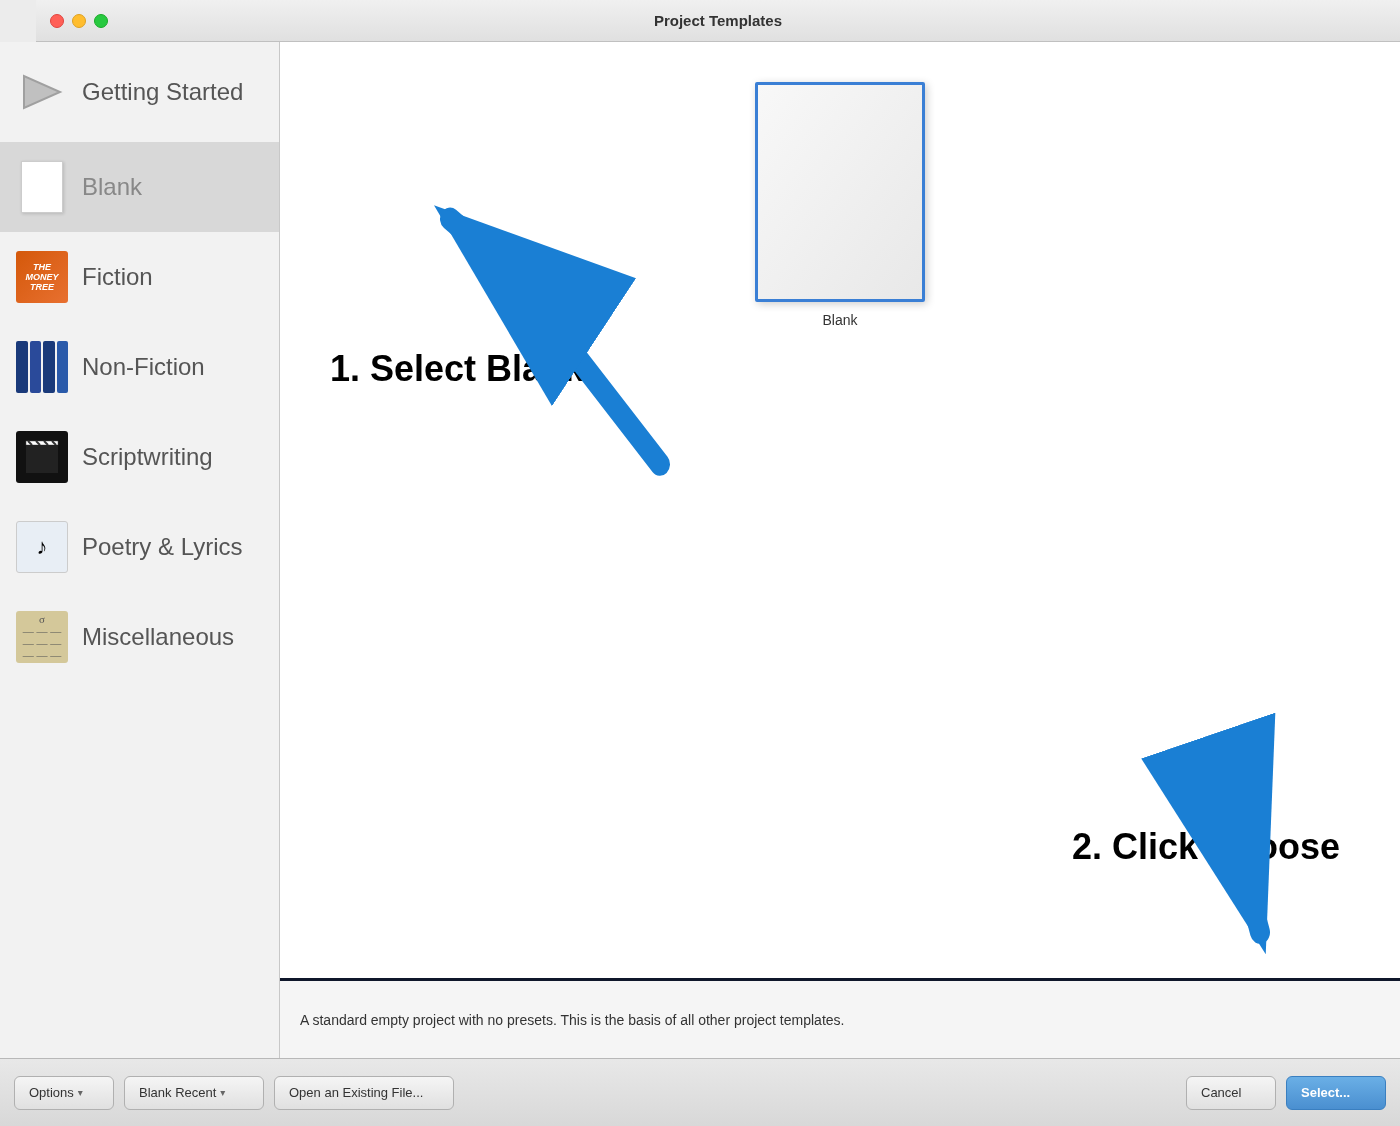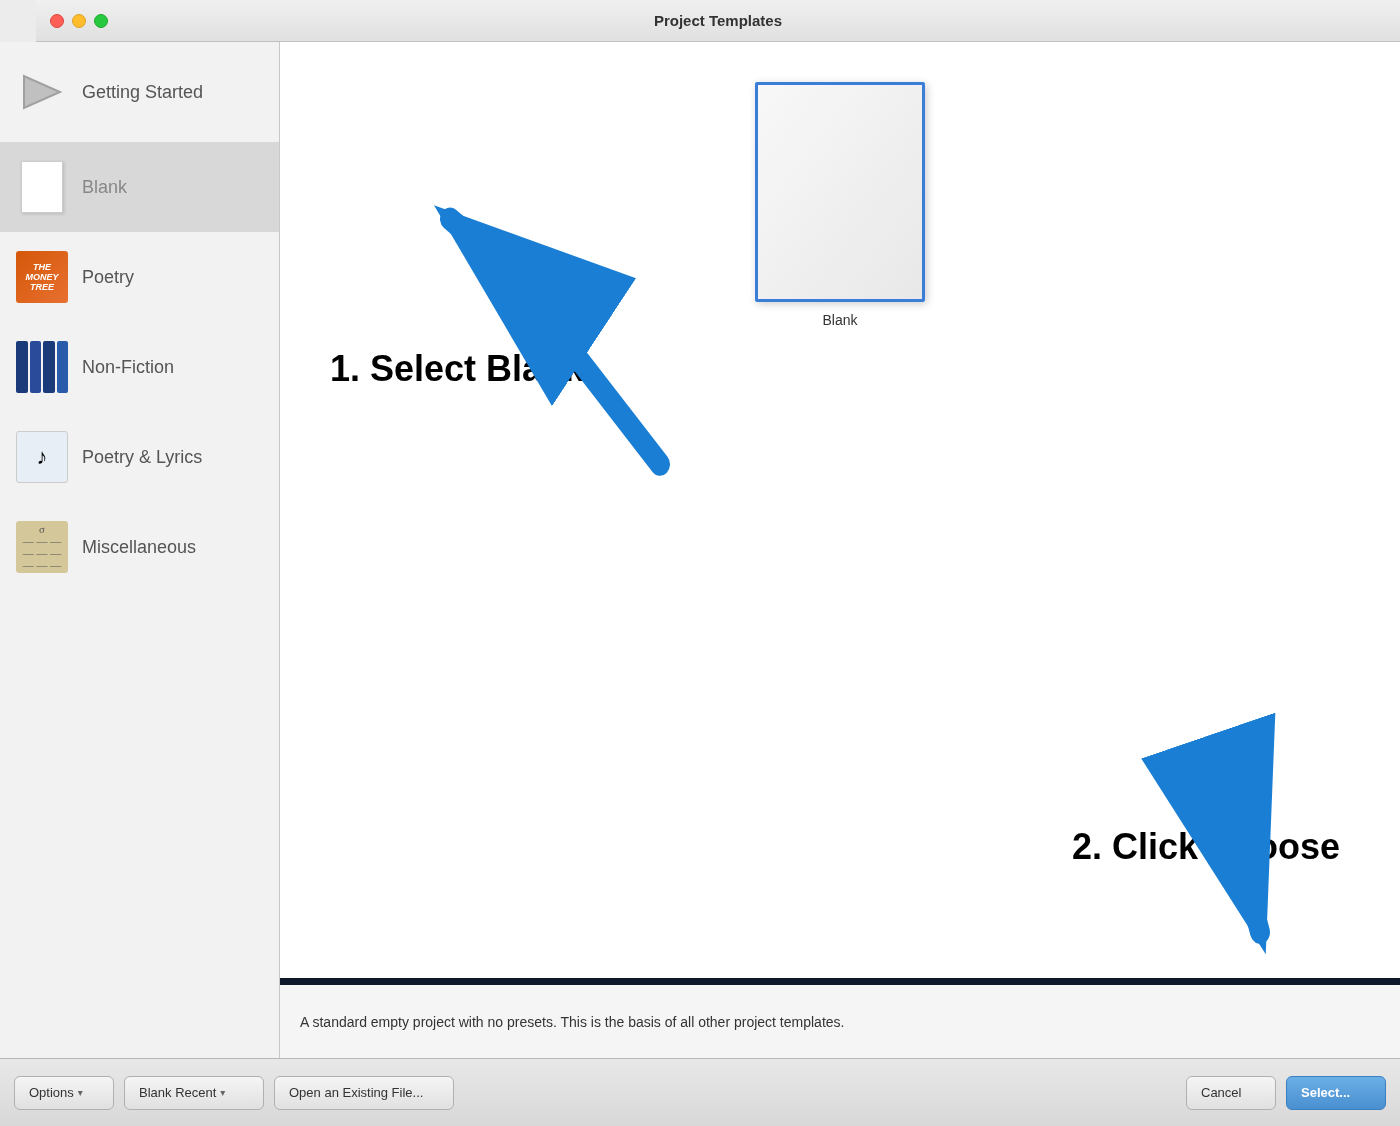--- a/index.html
+++ b/index.html
@@ -83,21 +83,21 @@
     .sidebar-icon {
       width: 52px;
       height: 52px;
       flex-shrink: 0;
       display: flex;
       align-items: center;
       justify-content: center;
     }
 
     .sidebar-label {
-      font-size: 18px;
+      font-size: 24px;
       color: #555;
     }
     .sidebar-item.selected .sidebar-label {
       color: #888;
     }
 
     
     .content-area {
       flex: 1;
       background: #fff;
@@ -155,21 +155,21 @@
       color: #000;
       position: absolute;
       bottom: 110px;
       right: 60px;
     }
 
     
     .description-bar {
       height: 80px;
       background: #f5f5f5;
-      border-top: 7px solid #0f172a;
+      border-top: 3px solid #0f172a;
       display: flex;
       align-items: center;
       padding: 0 20px;
       font-size: 14px;
       color: #333;
       flex-shrink: 0;
     }
 
     
     .bottom-toolbar {
@@ -334,35 +334,52 @@
       </div>
       <span class="sidebar-label">Blank</span>
     </div>
 
     <div class="sidebar-item">
       <div class="sidebar-icon">
         <div class="icon-fiction">
           <div>THE<br>MONEY<br>TREE</div>
         </div>
       </div>
-      <span class="sidebar-label">Poetry</span>
+      <span class="sidebar-label">Fiction</span>
     </div>
 
     <div class="sidebar-item">
       <div class="sidebar-icon">
         <div class="icon-nonfiction">
           <div class="book-spine" style="background:#1a3a7a;"></div>
           <div class="book-spine" style="background:#2a4a9a;"></div>
           <div class="book-spine" style="background:#1a3a7a;"></div>
           <div class="book-spine" style="background:#2a5aaa;"></div>
         </div>
       </div>
       <span class="sidebar-label">Non-Fiction</span>
     </div>
 
+    <div class="sidebar-item">
+      <div class="sidebar-icon">
+        <div class="icon-scriptwriting">
+          <svg width="36" height="36" viewBox="0 0 36 36">
+            <rect x="2" y="2" width="32" height="4" fill="white"></rect>
+            <rect x="2" y="2" width="32" height="4" fill="none" stroke="#555" stroke-width="0.5"></rect>
+
+            <line x1="4" y1="2" x2="8" y2="6" stroke="#333" stroke-width="2"></line>
+            <line x1="12" y1="2" x2="16" y2="6" stroke="#333" stroke-width="2"></line>
+            <line x1="20" y1="2" x2="24" y2="6" stroke="#333" stroke-width="2"></line>
+            <line x1="28" y1="2" x2="32" y2="6" stroke="#333" stroke-width="2"></line>
+            <rect x="2" y="6" width="32" height="28" fill="#222"></rect>
+          </svg>
+        </div>
+      </div>
+      <span class="sidebar-label">Scriptwriting</span>
+    </div>
 
     <div class="sidebar-item">
       <div class="sidebar-icon">
         <div class="icon-poetry">♪</div>
       </div>
       <span class="sidebar-label">Poetry &amp; Lyrics</span>
     </div>
 
     <div class="sidebar-item">
       <div class="sidebar-icon">

